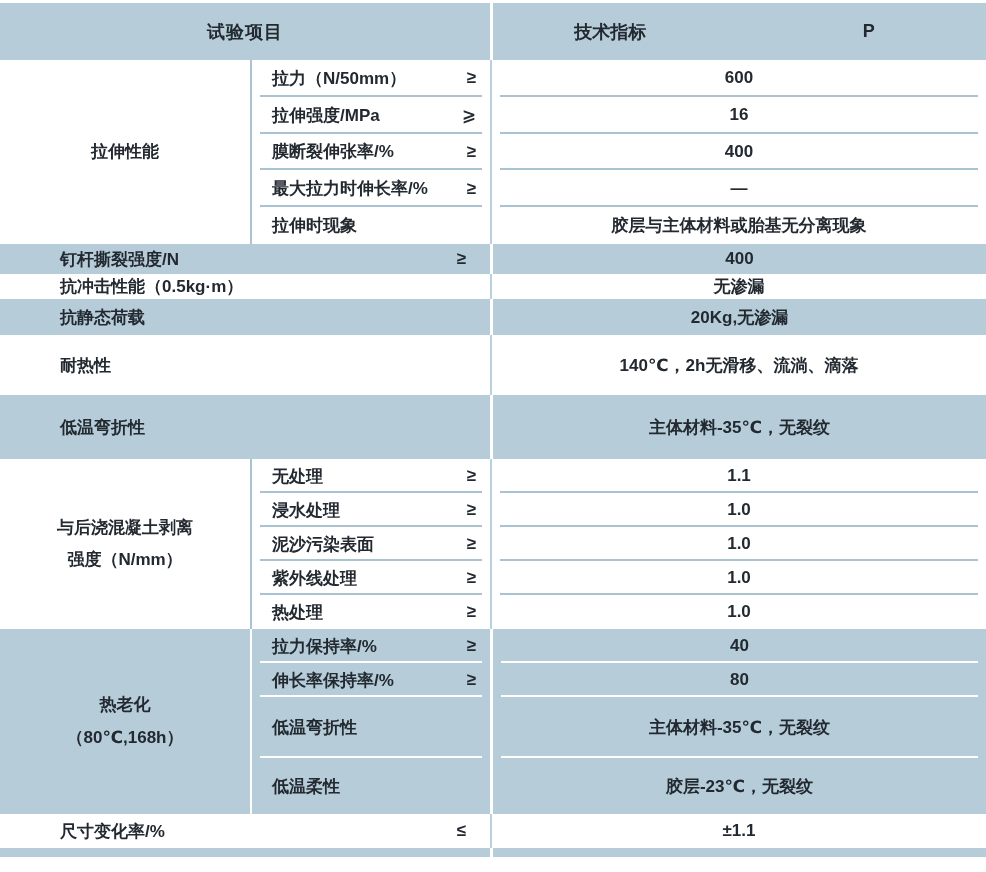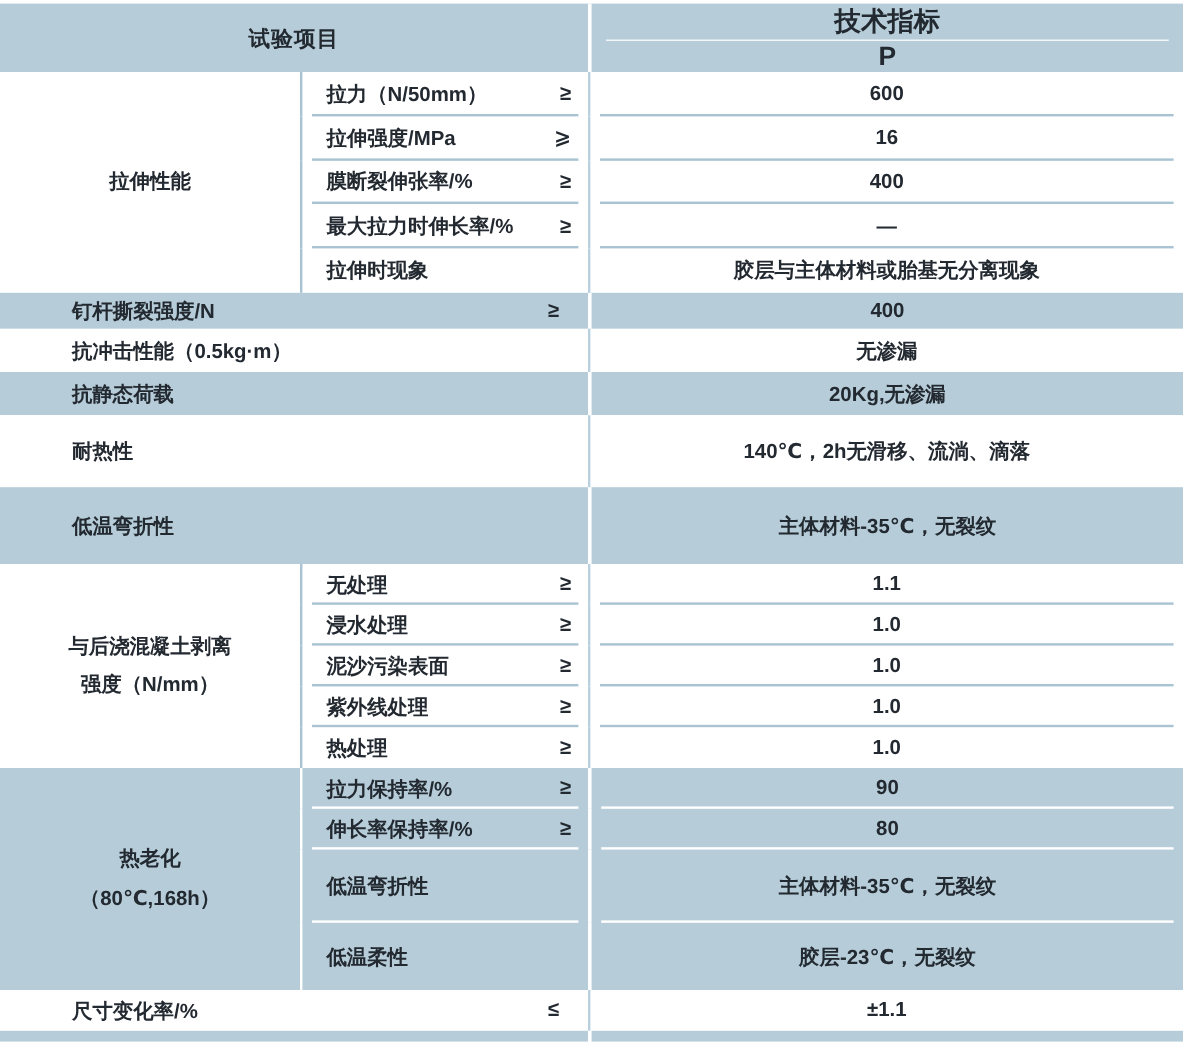--- a/index.html
+++ b/index.html
@@ -28,23 +28,23 @@
   .white{background:var(--bg);}
   .row{display:flex;align-items:stretch;}
 
   
   .hdr{height:57px;}
   .hdr-left{
     width:490px;display:flex;align-items:center;justify-content:center;
     font-size:18px;letter-spacing:1px;
   }
   .hdr-right{
-    width:496px;display:flex;flex-direction:column;
+    width:496px;display:flex;
     border-left:3px solid var(--divider-on-blue);
-    font-size:22px;
+    font-size:18px;
   }
   .hdr-cell{flex:1;display:flex;align-items:center;justify-content:center;}
   .hdr-divider{height:2px;background:#ffffff;margin:0 12px;}
 
   
   .section{display:flex;}
   .group-col{
     width:250px;display:flex;flex-direction:column;
     align-items:center;justify-content:center;
     text-align:center;line-height:1.9;
@@ -82,21 +82,21 @@
   .simple .value-cell{
     width:496px;display:flex;align-items:center;justify-content:center;
     text-align:center;
   }
   .simple.white .value-cell{border-left:2px solid var(--divider-on-white);}
   .simple.blue  .value-cell{border-left:3px solid var(--divider-on-blue);}
 
   
   .h-sec1{height:184px;}
   .h-nail{height:30px;}
-  .h-impact{height:36px;}
+  .h-impact{height:25px;}
   .h-static{height:36px;}
   .h-heat{height:60px;}
   .h-bend{height:64px;}
   .h-sec2{height:170px;}
   .h-sec3{height:185px;}
   .h-dim{height:34px;}
   .r34{flex:0 0 34px;}
   .r61{flex:0 0 61px;}
   .r56{flex:0 0 56px;}
 
@@ -249,21 +249,21 @@
     <div class="group-col">
       <span>热老化</span>
       <span>（80℃,168h）</span>
     </div>
     <div class="sub-rows">
       <div class="sub-row r34">
         <div class="sub-label">
             <span>拉力保持率/%</span>
             <span class="op">≥</span>
           </div>
-        <div class="sub-value">90</div>
+        <div class="sub-value">40</div>
       </div>
       <div class="sub-row r34">
         <div class="sub-label">
             <span>伸长率保持率/%</span>
             <span class="op">≥</span>
           </div>
         <div class="sub-value">80</div>
       </div>
       <div class="sub-row r61">
         <div class="sub-label">

